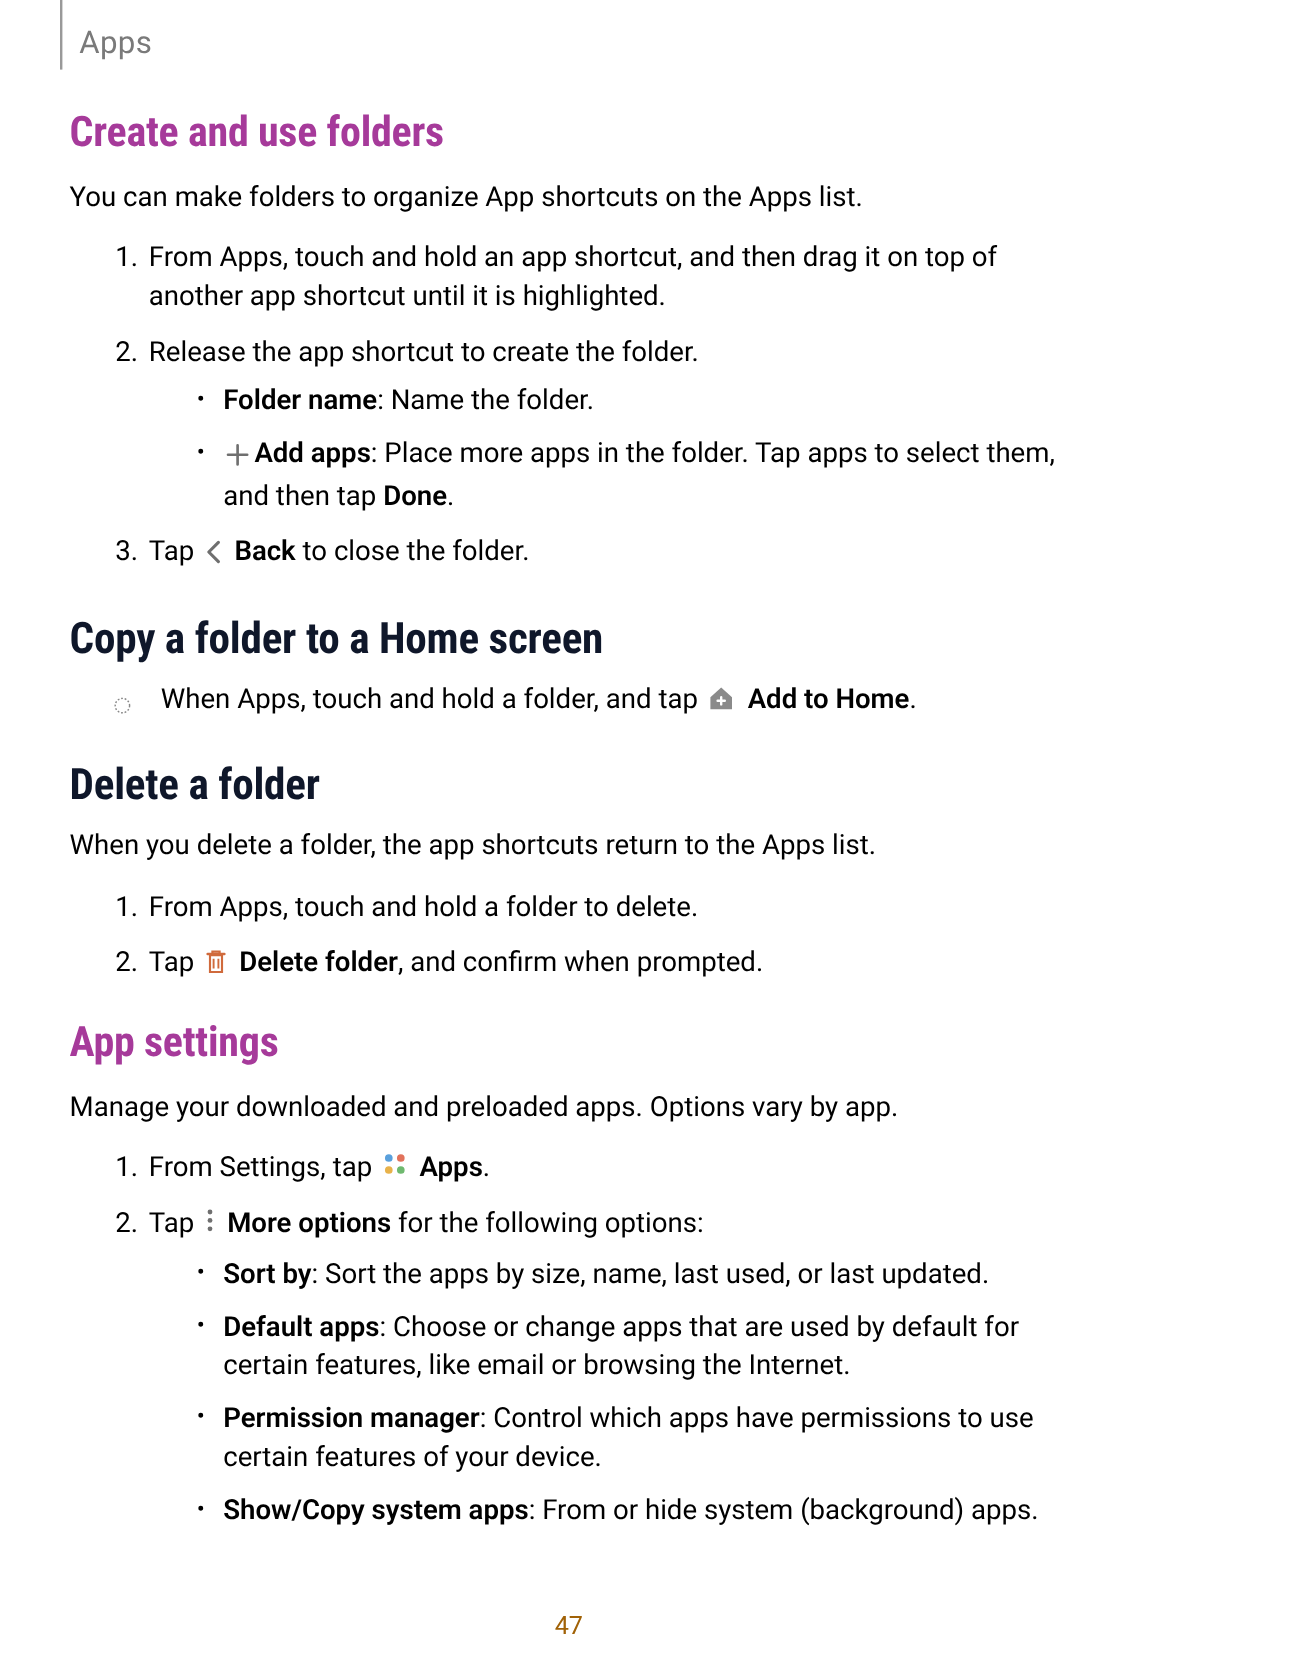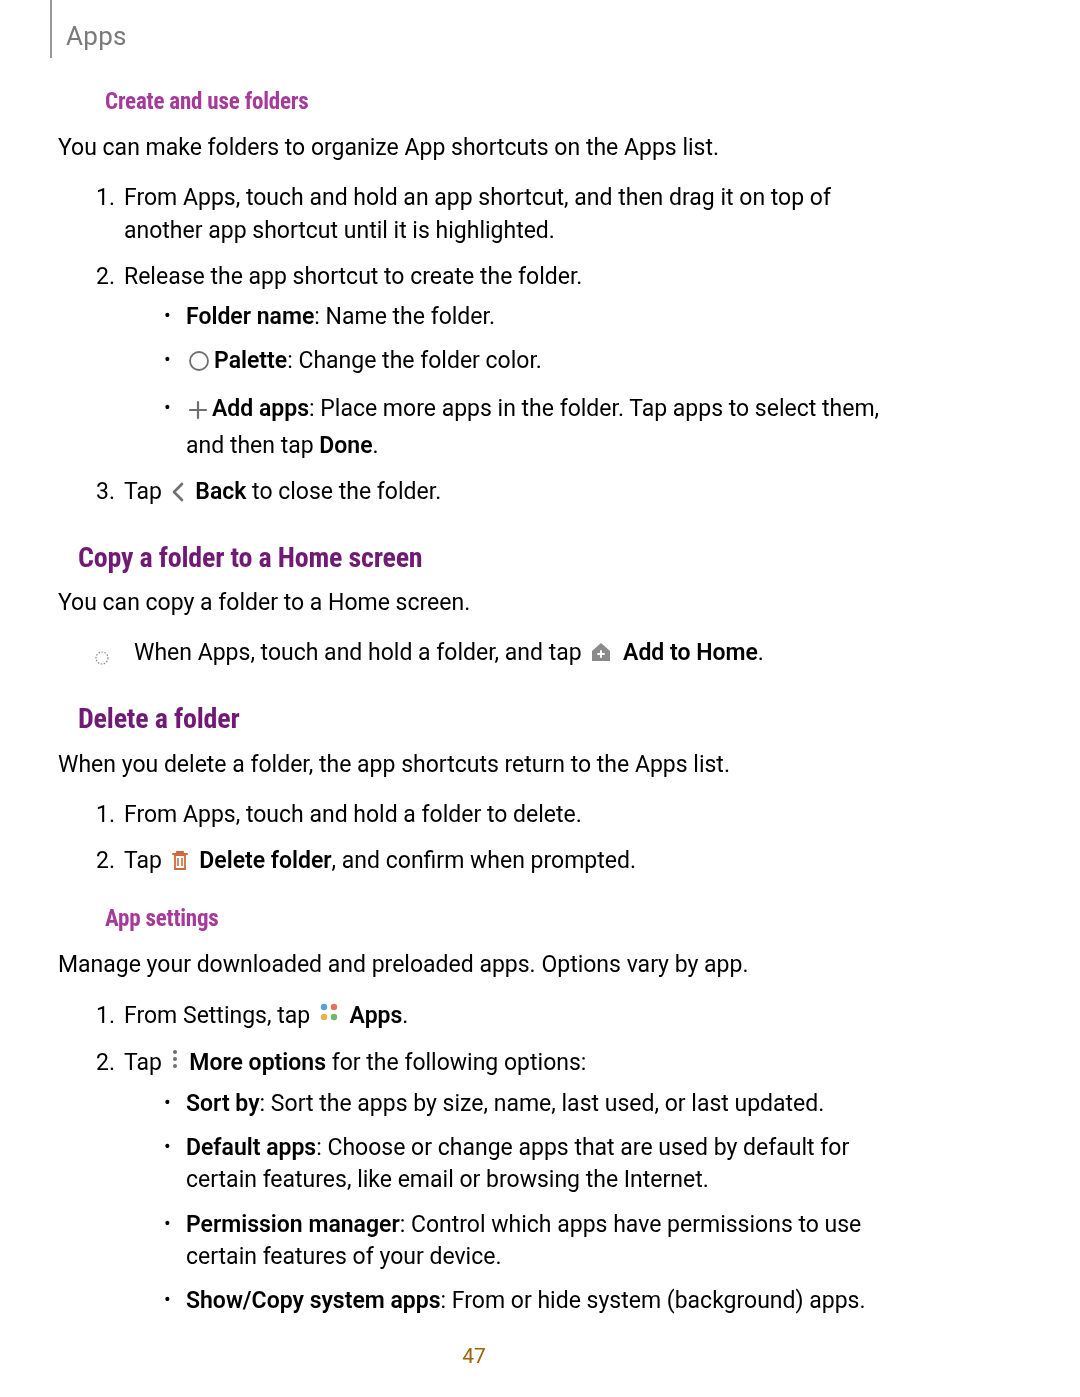--- a/index.html
+++ b/index.html
@@ -33,36 +33,34 @@
     font-size: 26px;
     color: #7a7a7a;
     font-weight: 400;
     letter-spacing: 0.3px;
   }
   .content {
     padding-top: 86px;
   }
   h2.section {
     color: #a63a9a;
-    font-size: 23px;
+    font-size: 35px;
     font-weight: 700;
     letter-spacing: -0.2px;
     margin-bottom: 14px;
     font-stretch: condensed;
-    margin-left: 47px;
   }
   h3.subsection {
-    color: #701a75;
-    font-size: 28px;
+    color: #0f172a;
+    font-size: 36px;
     font-weight: 700;
     margin-top: 26px;
     margin-bottom: 10px;
     letter-spacing: -0.2px;
     font-stretch: condensed;
-    margin-left: 20px;
   }
   p.body {
     margin-bottom: 18px;
   }
   ol.numbered {
     list-style: none;
     margin-left: 38px;
     margin-bottom: 4px;
   }
   ol.numbered > li {
@@ -146,46 +144,38 @@
       <li>
         <span class="num">2.</span>
         <span>Release the app shortcut to create the folder.</span>
 
         <ul class="bullets">
           <li>
             <span class="bold">Folder name</span><span>: Name the folder.</span>
           </li>
           <li>
             <span class="inline-icon">
-              <svg width="22" height="22" viewBox="0 0 22 22">
-                  <circle cx="11" cy="11" r="9" fill="none" stroke="#6f6f6f" stroke-width="1.8"></circle>
-                </svg>
-            </span><span class="bold">Palette</span><span>: Change the folder color.</span>
-          </li>
-          <li>
-            <span class="inline-icon">
               <svg width="20" height="20" viewBox="0 0 20 20">
                   <path d="M10 2 V18 M2 10 H18" stroke="#6f6f6f" stroke-width="2.2" stroke-linecap="round"></path>
                 </svg>
             </span><span class="bold">Add apps</span><span>: Place more apps in the folder. Tap apps to select them, and then tap </span><span class="bold">Done</span><span>.</span>
           </li>
         </ul>
       </li>
       <li>
         <span class="num">3.</span>
         <span>Tap </span><span class="inline-icon">
           <svg width="16" height="22" viewBox="0 0 16 22">
               <path d="M12 3 L4 11 L12 19" fill="none" stroke="#6f6f6f" stroke-width="2.6" stroke-linecap="round" stroke-linejoin="round"></path>
             </svg>
         </span> <span class="bold">Back</span><span> to close the folder.</span>
       </li>
     </ol>
 
     <h3 class="subsection">Copy a folder to a Home screen</h3>
-    <p class="body">You can copy a folder to a Home screen.</p>
     <ul class="ring">
       <li>
         <span class="ring-icon">
           <svg width="16" height="16" viewBox="0 0 16 16">
               <circle cx="8" cy="8" r="6" fill="none" stroke="#888" stroke-width="1.2" stroke-dasharray="1.5 1.5"></circle>
             </svg>
         </span>
         <span>When Apps, touch and hold a folder, and tap </span><span class="inline-icon">
           <svg width="24" height="24" viewBox="0 0 24 24">
               <path d="M3 11 L12 3 L21 11 V21 H3 Z" fill="#8a8a8a"></path>

